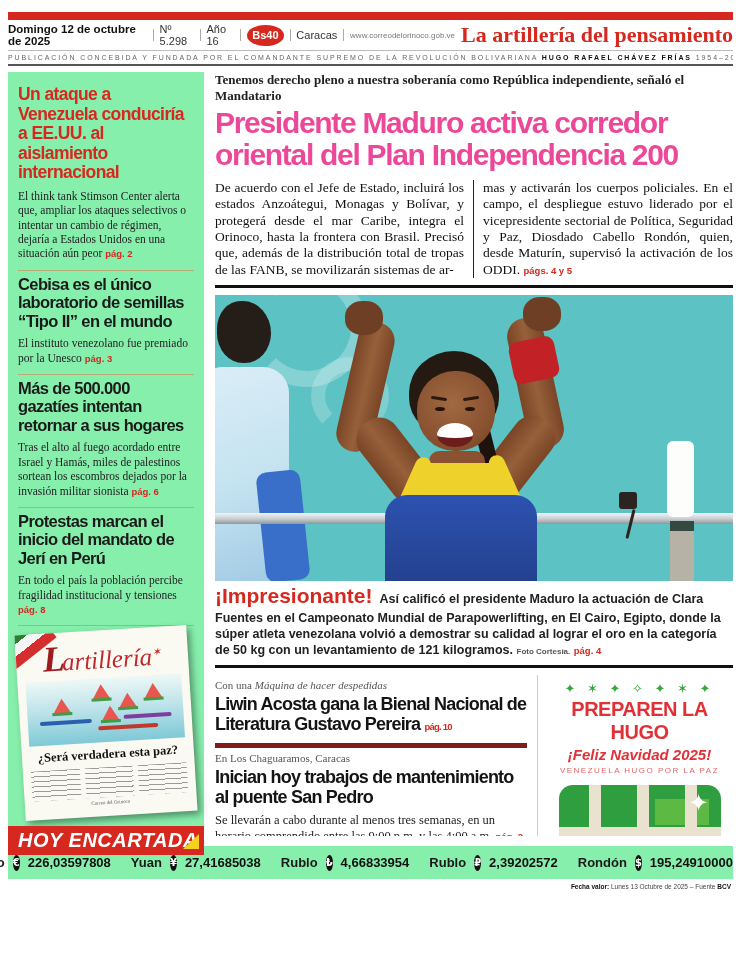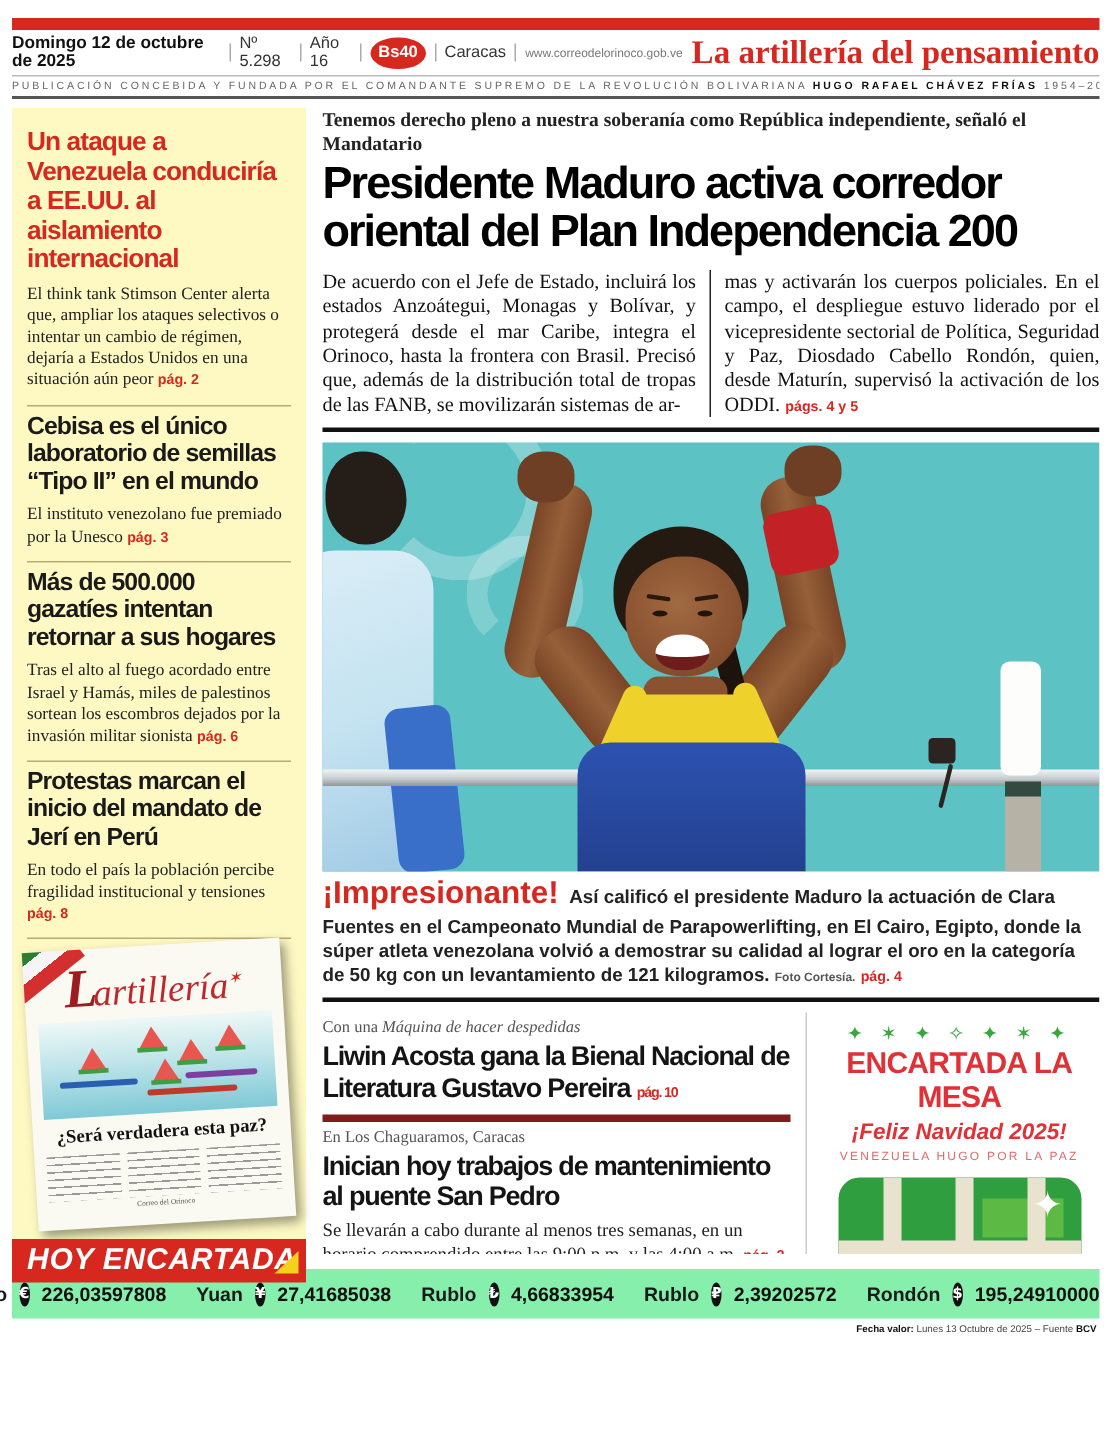--- a/index.html
+++ b/index.html
@@ -20,21 +20,21 @@
   .dl-item { font-size:11px; color:#333; }
   .dl-pipe { width:1px; height:12px; background:#aaa; }
   .price-pill { background:#d7281f; color:#fff; font-weight:bold; font-size:11px; border-radius:50%; padding:5px 5px; line-height:1; }
   .dl-url { font-size:8px; color:#777; }
   .tagline { margin-left:auto; font-family:"Liberation Serif", serif; font-weight:bold; color:#d7281f; font-size:22px; white-space:nowrap; }
   .founderline { margin-top:3px; border-top:1px solid #bbb; border-bottom:2px solid #555; padding:3px 0; font-size:7px; letter-spacing:1.9px; color:#666; white-space:nowrap; overflow:hidden; }
   .founderline b { color:#111; }
 
   
   .content { display:flex; margin-top:6px; height:764px; }
-  .sidebar { width:196px; background:#fef9c3; padding:9px 10px 0; flex:none; display:flex; flex-direction:column; }
+  .sidebar { width:196px; background:#86efac; padding:9px 10px 0; flex:none; display:flex; flex-direction:column; }
   .main { flex:1; padding-left:11px; overflow:hidden; }
 
   
   .side-item { padding:4px 0 9px; border-bottom:1px solid #b9ab74; }
   .side-item:last-of-type { border-bottom:none; }
   .side-head { font-weight:bold; font-size:16.5px; line-height:1.12; letter-spacing:-0.6px; color:#1a1a1a; }
   .side-head.red { color:#d7281f; font-size:17.5px; }
   .side-sub { font-family:"Liberation Serif", serif; font-size:11.5px; line-height:1.25; color:#222; margin-top:6px; }
   .pref { color:#d7281f; font-weight:bold; font-size:9.5px; font-family:"Liberation Sans", sans-serif; }
 
@@ -51,21 +51,21 @@
   .hull { position:absolute; height:4px; border-radius:2px; }
   .ins-head { font-family:"Liberation Serif", serif; font-weight:bold; font-size:12.5px; text-align:center; margin-top:5px; color:#111; }
   .ins-textcols { display:flex; gap:5px; margin-top:5px; height:30px; }
   .ins-textcols div { flex:1; background:repeating-linear-gradient(to bottom,#9a9a9a 0 1px,transparent 1px 5px); }
   .ins-foot { text-align:center; font-size:5px; color:#555; margin-top:3px; font-family:"Liberation Serif", serif; }
   .banner { position:relative; background:#d7281f; color:#fff; height:29px; display:flex; align-items:center; padding-left:10px; font-weight:bold; font-style:italic; font-size:20px; letter-spacing:0.5px; margin:0 -10px; }
   .banner-tri { position:absolute; right:5px; bottom:6px; width:0; height:0; border-left:16px solid transparent; border-bottom:15px solid #f5d01c; }
 
   
   .lead-kicker { font-family:"Liberation Serif", serif; font-weight:bold; font-size:13px; color:#222; }
-  .lead-head { font-weight:bold; font-size:30px; line-height:1.06; letter-spacing:-1.3px; color:#000000; margin-top:3px; }
+  .lead-head { font-weight:bold; font-size:30px; line-height:1.06; letter-spacing:-1.3px; color:#ec4899; margin-top:3px; }
   .lead-body { display:flex; margin-top:9px; font-family:"Liberation Serif", serif; font-size:13.5px; line-height:1.22; text-align:justify; }
   .lead-col1 { width:50%; padding-right:9px; border-right:1px solid #222; }
   .lead-col2 { width:50%; padding-left:9px; }
   .rule { height:3px; background:#111; margin:7px 0; }
 
   
   .photo { position:relative; height:286px; background:#5cc2c4; overflow:hidden; }
   .swirl1 { position:absolute; left:32px; top:-28px; width:120px; height:120px; border:16px solid rgba(255,255,255,.25); border-radius:50%; border-left-color:transparent; }
   .swirl2 { position:absolute; left:96px; top:62px; width:78px; height:78px; border:14px solid rgba(255,255,255,.22); border-radius:50%; border-bottom-color:transparent; }
   .ref-shirt { position:absolute; left:-18px; top:72px; width:92px; height:216px; background:linear-gradient(160deg,#dbeef7 0%,#c3e2f0 55%,#9fc9e4 100%); border-radius:26px 26px 0 0; }
@@ -310,21 +310,21 @@
             <div class="story-sub">
               <span>Se llevarán a cabo durante al menos tres semanas, en un horario comprendido entre las 9:00 p.m. y las 4:00 a.m.</span>
               <span class="pref">pág. 2</span>
             </div>
           </div>
 
         </div>
 
         <div class="ad">
           <div class="ad-stars">✦ ✶ ✦ ✧ ✦ ✶ ✦</div>
-          <div class="ad-title">ENCARTADA LA MESA</div>
+          <div class="ad-title">PREPAREN LA HUGO</div>
           <div class="ad-sub">¡Feliz Navidad 2025!</div>
           <div class="ad-tag">VENEZUELA HUGO POR LA PAZ</div>
           <div class="gift">
 
             <div class="gcell" style="left:96px; top:14px; width:54px; height:26px;"></div>
 
             <div class="gv" style="left:30px;"></div>
             <div class="gv" style="left:78px;"></div>
             <div class="gv" style="left:126px;"></div>
             <div class="gh"></div>

